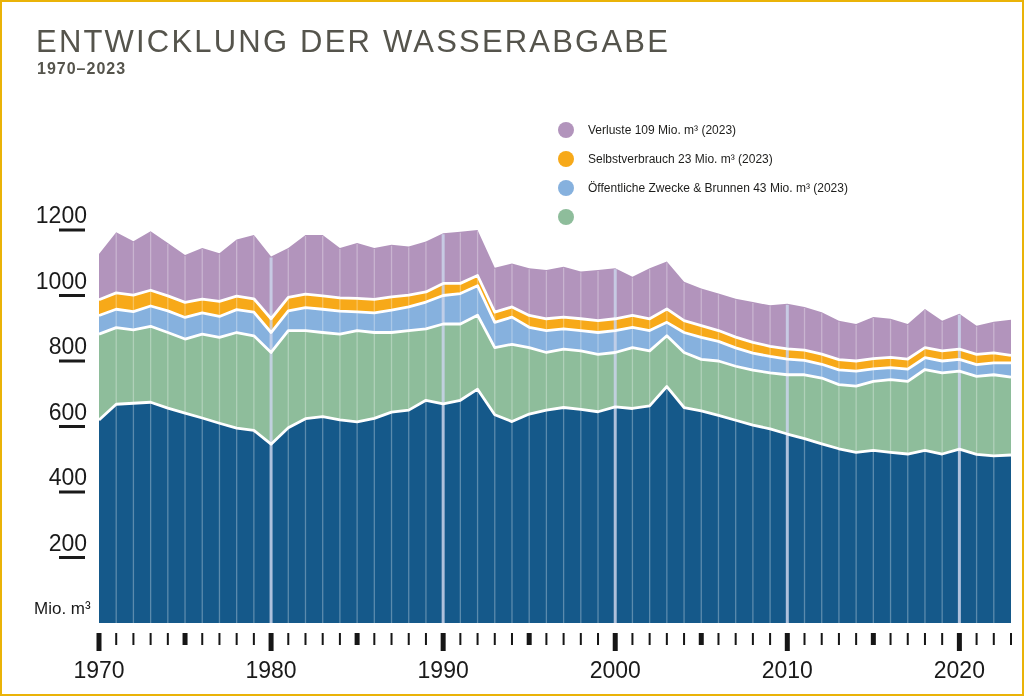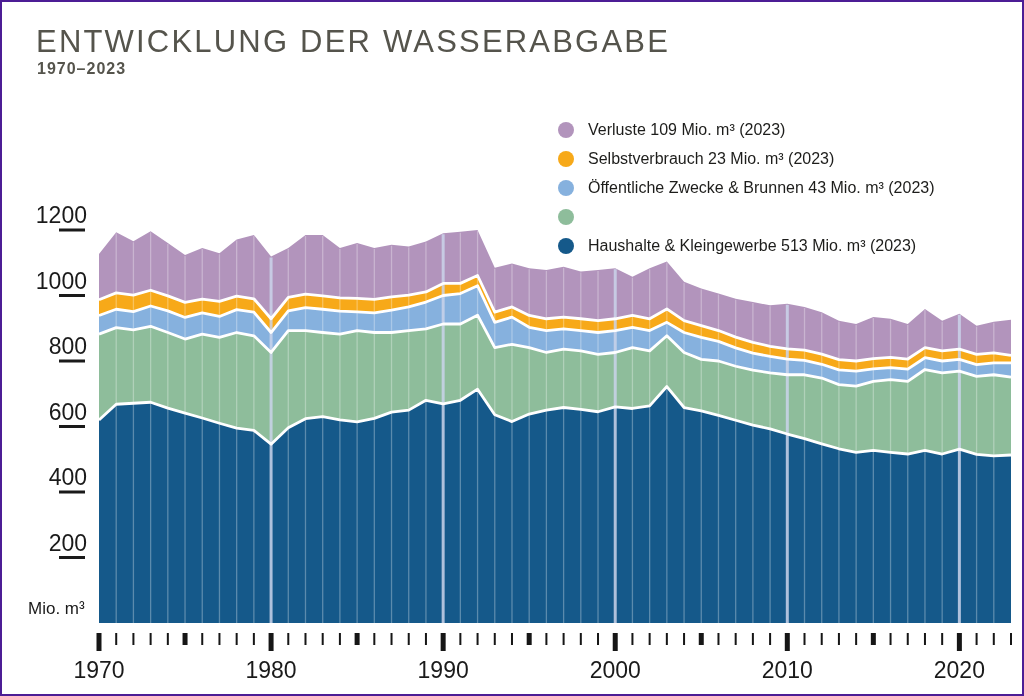--- a/index.html
+++ b/index.html
@@ -1,20 +1,20 @@
 <!DOCTYPE html>
 <html><head>
 <meta charset="utf-8">
 <style>
   html,body{margin:0;padding:0;background:#ffffff;}
   #canvas{
     position:relative;
     width:1024px;height:696px;
     background:#ffffff;
-    border:2px solid #4c1d95;
+    border:2px solid #eab308;
     box-sizing:border-box;
     overflow:hidden;
     font-family:"Liberation Sans", sans-serif;
   }
   #title{
     position:absolute;left:34px;top:22px;
     font-size:31px;letter-spacing:2.2px;
     color:#55544c;white-space:nowrap;
   }
   #subtitle{
@@ -26,24 +26,24 @@
     position:absolute;left:556px;top:114px;
   }
   .legend-row{
     display:flex;align-items:center;height:28.8px;
   }
   .legend-dot{
     width:16px;height:16px;border-radius:50%;
     margin-right:14px;flex:0 0 auto;
   }
   .legend-label{
-    font-size:16px;color:#1d1d1b;white-space:nowrap;
+    font-size:12px;color:#1d1d1b;white-space:nowrap;
   }
   #unit-label{
-    position:absolute;left:26px;top:597px;
+    position:absolute;left:32px;top:597px;
     font-size:17px;color:#1a1a1a;
   }
   svg{position:absolute;left:0;top:0;}
   text{font-family:"Liberation Sans", sans-serif;}
 </style>
 </head>
 <body>
 
 <div id="canvas">
   <div id="title">ENTWICKLUNG DER WASSERABGABE</div>
@@ -56,24 +56,20 @@
       <div class="legend-row">
         <span class="legend-dot" style="background: rgb(247, 169, 25);"></span>
         <span class="legend-label">Selbstverbrauch 23 Mio. m³ (2023)</span>
       </div>
       <div class="legend-row">
         <span class="legend-dot" style="background: rgb(134, 177, 222);"></span>
         <span class="legend-label">Öffentliche Zwecke &amp; Brunnen 43 Mio. m³ (2023)</span>
       </div>
       <div class="legend-row">
         <span class="legend-dot" style="background: rgb(142, 189, 155);"></span>
-      </div>
-      <div class="legend-row">
-        <span class="legend-dot" style="background: rgb(21, 89, 138);"></span>
-        <span class="legend-label">Haushalte &amp; Kleingewerbe 513 Mio. m³ (2023)</span>
       </div>
     </div>
   <div id="unit-label">Mio. m³</div>
   <svg id="plot" width="1024" height="696" viewBox="0 0 1024 696">
       <path d="M97,417.95L114.20754716981132,402.23L131.41509433962264,401.2475L148.62264150943395,400.265L165.83018867924528,406.15999999999997L183.03773584905662,411.0725L200.24528301886792,415.985L217.45283018867923,421.225L234.66037735849056,426.1375L251.8679245283019,428.42999999999995L269.07547169811323,442.185L286.2830188679245,425.81L303.49056603773585,416.64L320.6981132075472,414.67499999999995L337.90566037735846,417.95L355.1132075471698,419.91499999999996L372.3207547169811,416.3125L389.52830188679246,410.09000000000003L406.7358490566038,408.125L423.9433962264151,398.29999999999995L441.1509433962264,401.90250000000003L458.35849056603774,398.29999999999995L475.5660377358491,387.16499999999996L492.77358490566036,412.71L509.9811320754717,419.5875L527.1886792452831,412.05499999999995L544.3962264150944,408.125L561.6037735849056,405.505L578.8113207547169,407.47L596.0188679245283,409.7625L613.2264150943396,404.85L630.433962264151,406.48749999999995L647.6415094339623,403.86749999999995L664.8490566037735,384.54499999999996L682.0566037735849,405.505L699.2641509433962,408.78L716.4716981132076,413.365L733.6792452830189,418.27750000000003L750.8867924528302,423.19L768.0943396226415,426.7925L785.3018867924528,432.0325L802.5094339622641,436.61749999999995L819.7169811320755,441.85749999999996L836.9245283018868,446.77L854.1320754716982,450.3725L871.3396226415094,448.4075L888.5471698113207,450.3725L905.7547169811321,452.01L922.9622641509434,448.4075L940.1698113207547,452.01L957.377358490566,447.09749999999997L974.5849056603773,452.3375L991.7924528301887,453.975L1009,452.9925L1009,621L991.7924528301887,621L974.5849056603773,621L957.377358490566,621L940.1698113207547,621L922.9622641509434,621L905.7547169811321,621L888.5471698113207,621L871.3396226415094,621L854.1320754716982,621L836.9245283018868,621L819.7169811320755,621L802.5094339622641,621L785.3018867924528,621L768.0943396226415,621L750.8867924528302,621L733.6792452830189,621L716.4716981132076,621L699.2641509433962,621L682.0566037735849,621L664.8490566037735,621L647.6415094339623,621L630.433962264151,621L613.2264150943396,621L596.0188679245283,621L578.8113207547169,621L561.6037735849056,621L544.3962264150944,621L527.1886792452831,621L509.9811320754717,621L492.77358490566036,621L475.5660377358491,621L458.35849056603774,621L441.1509433962264,621L423.9433962264151,621L406.7358490566038,621L389.52830188679246,621L372.3207547169811,621L355.1132075471698,621L337.90566037735846,621L320.6981132075472,621L303.49056603773585,621L286.2830188679245,621L269.07547169811323,621L251.8679245283019,621L234.66037735849056,621L217.45283018867923,621L200.24528301886792,621L183.03773584905662,621L165.83018867924528,621L148.62264150943395,621L131.41509433962264,621L114.20754716981132,621L97,621Z" fill="#15598a"></path>
       <path d="M97,332.145L114.20754716981132,325.59499999999997L131.41509433962264,327.8875L148.62264150943395,324.28499999999997L165.83018867924528,330.5075L183.03773584905662,337.0575L200.24528301886792,332.145L217.45283018867923,335.42L234.66037735849056,330.5075L251.8679245283019,333.78249999999997L269.07547169811323,350.485L286.2830188679245,328.54249999999996L303.49056603773585,328.54249999999996L320.6981132075472,330.5075L337.90566037735846,332.145L355.1132075471698,328.54249999999996L372.3207547169811,330.5075L389.52830188679246,330.5075L406.7358490566038,328.54249999999996L423.9433962264151,326.905L441.1509433962264,321.9925L458.35849056603774,321.9925L475.5660377358491,313.15L492.77358490566036,345.5725L509.9811320754717,342.2975L527.1886792452831,345.5725L544.3962264150944,350.485L561.6037735849056,347.21L578.8113207547169,348.84749999999997L596.0188679245283,352.45L613.2264150943396,350.485L630.433962264151,345.5725L647.6415094339623,348.84749999999997L664.8490566037735,333.78249999999997L682.0566037735849,350.485L699.2641509433962,357.3625L716.4716981132076,359L733.6792452830189,364.24L750.8867924528302,368.16999999999996L768.0943396226415,370.78999999999996L785.3018867924528,372.755L802.5094339622641,372.755L819.7169811320755,376.03L836.9245283018868,382.58L854.1320754716982,384.2175L871.3396226415094,379.30499999999995L888.5471698113207,377.6675L905.7547169811321,379.30499999999995L922.9622641509434,367.515L940.1698113207547,370.78999999999996L957.377358490566,369.15250000000003L974.5849056603773,374.3925L991.7924528301887,372.755L1009,375.0475L1009,452.9925L991.7924528301887,453.975L974.5849056603773,452.3375L957.377358490566,447.09749999999997L940.1698113207547,452.01L922.9622641509434,448.4075L905.7547169811321,452.01L888.5471698113207,450.3725L871.3396226415094,448.4075L854.1320754716982,450.3725L836.9245283018868,446.77L819.7169811320755,441.85749999999996L802.5094339622641,436.61749999999995L785.3018867924528,432.0325L768.0943396226415,426.7925L750.8867924528302,423.19L733.6792452830189,418.27750000000003L716.4716981132076,413.365L699.2641509433962,408.78L682.0566037735849,405.505L664.8490566037735,384.54499999999996L647.6415094339623,403.86749999999995L630.433962264151,406.48749999999995L613.2264150943396,404.85L596.0188679245283,409.7625L578.8113207547169,407.47L561.6037735849056,405.505L544.3962264150944,408.125L527.1886792452831,412.05499999999995L509.9811320754717,419.5875L492.77358490566036,412.71L475.5660377358491,387.16499999999996L458.35849056603774,398.29999999999995L441.1509433962264,401.90250000000003L423.9433962264151,398.29999999999995L406.7358490566038,408.125L389.52830188679246,410.09000000000003L372.3207547169811,416.3125L355.1132075471698,419.91499999999996L337.90566037735846,417.95L320.6981132075472,414.67499999999995L303.49056603773585,416.64L286.2830188679245,425.81L269.07547169811323,442.185L251.8679245283019,428.42999999999995L234.66037735849056,426.1375L217.45283018867923,421.225L200.24528301886792,415.985L183.03773584905662,411.0725L165.83018867924528,406.15999999999997L148.62264150943395,400.265L131.41509433962264,401.2475L114.20754716981132,402.23L97,417.95Z" fill="#8ebd9b"></path>
       <path d="M97,313.47749999999996L114.20754716981132,307.255L131.41509433962264,309.5475L148.62264150943395,303.97999999999996L165.83018867924528,308.8925L183.03773584905662,315.4425L200.24528301886792,310.85749999999996L217.45283018867923,314.46L234.66037735849056,307.5825L251.8679245283019,310.2025L269.07547169811323,330.5075L286.2830188679245,308.8925L303.49056603773585,305.6175L320.6981132075472,307.255L337.90566037735846,309.21999999999997L355.1132075471698,309.875L372.3207547169811,310.85749999999996L389.52830188679246,308.2375L406.7358490566038,304.9625L423.9433962264151,300.05L441.1509433962264,293.5L458.35849056603774,291.53499999999997L475.5660377358491,283.675L492.77358490566036,320.35499999999996L509.9811320754717,315.115L527.1886792452831,325.2675L544.3962264150944,328.54249999999996L561.6037735849056,326.905L578.8113207547169,328.54249999999996L596.0188679245283,330.5075L613.2264150943396,328.54249999999996L630.433962264151,325.2675L647.6415094339623,328.54249999999996L664.8490566037735,320.35499999999996L682.0566037735849,330.5075L699.2641509433962,335.42L716.4716981132076,339.34999999999997L733.6792452830189,345.9L750.8867924528302,351.14L768.0943396226415,354.41499999999996L785.3018867924528,357.03499999999997L802.5094339622641,358.34499999999997L819.7169811320755,362.275L836.9245283018868,367.8425L854.1320754716982,369.15250000000003L871.3396226415094,366.86L888.5471698113207,365.54999999999995L905.7547169811321,367.1875L922.9622641509434,355.72499999999997L940.1698113207547,359L957.377358490566,357.3625L974.5849056603773,362.60249999999996L991.7924528301887,360.965L1009,360.965L1009,375.0475L991.7924528301887,372.755L974.5849056603773,374.3925L957.377358490566,369.15250000000003L940.1698113207547,370.78999999999996L922.9622641509434,367.515L905.7547169811321,379.30499999999995L888.5471698113207,377.6675L871.3396226415094,379.30499999999995L854.1320754716982,384.2175L836.9245283018868,382.58L819.7169811320755,376.03L802.5094339622641,372.755L785.3018867924528,372.755L768.0943396226415,370.78999999999996L750.8867924528302,368.16999999999996L733.6792452830189,364.24L716.4716981132076,359L699.2641509433962,357.3625L682.0566037735849,350.485L664.8490566037735,333.78249999999997L647.6415094339623,348.84749999999997L630.433962264151,345.5725L613.2264150943396,350.485L596.0188679245283,352.45L578.8113207547169,348.84749999999997L561.6037735849056,347.21L544.3962264150944,350.485L527.1886792452831,345.5725L509.9811320754717,342.2975L492.77358490566036,345.5725L475.5660377358491,313.15L458.35849056603774,321.9925L441.1509433962264,321.9925L423.9433962264151,326.905L406.7358490566038,328.54249999999996L389.52830188679246,330.5075L372.3207547169811,330.5075L355.1132075471698,328.54249999999996L337.90566037735846,332.145L320.6981132075472,330.5075L303.49056603773585,328.54249999999996L286.2830188679245,328.54249999999996L269.07547169811323,350.485L251.8679245283019,333.78249999999997L234.66037735849056,330.5075L217.45283018867923,335.42L200.24528301886792,332.145L183.03773584905662,337.0575L165.83018867924528,330.5075L148.62264150943395,324.28499999999997L131.41509433962264,327.8875L114.20754716981132,325.59499999999997L97,332.145Z" fill="#86b1de"></path>
       <path d="M97,297.7575L114.20754716981132,290.88L131.41509433962264,293.1725L148.62264150943395,288.26L165.83018867924528,293.8275L183.03773584905662,300.3775L200.24528301886792,297.10249999999996L217.45283018867923,299.395L234.66037735849056,294.155L251.8679245283019,296.775L269.07547169811323,316.7525L286.2830188679245,295.465L303.49056603773585,292.19L320.6981132075472,293.8275L337.90566037735846,295.79249999999996L355.1132075471698,296.4475L372.3207547169811,297.43L389.52830188679246,294.81L406.7358490566038,293.1725L423.9433962264151,289.8975L441.1509433962264,281.3825L458.35849056603774,281.3825L475.5660377358491,273.5225L492.77358490566036,310.2025L509.9811320754717,304.9625L527.1886792452831,313.47749999999996L544.3962264150944,316.7525L561.6037735849056,315.115L578.8113207547169,316.7525L596.0188679245283,318.7175L613.2264150943396,316.7525L630.433962264151,313.47749999999996L647.6415094339623,316.7525L664.8490566037735,306.9275L682.0566037735849,318.7175L699.2641509433962,323.63L716.4716981132076,328.54249999999996L733.6792452830189,335.0925L750.8867924528302,340.3325L768.0943396226415,344.2625L785.3018867924528,346.8825L802.5094339622641,348.1925L819.7169811320755,352.1225L836.9245283018868,357.69L854.1320754716982,359L871.3396226415094,356.7075L888.5471698113207,355.3975L905.7547169811321,357.03499999999997L922.9622641509434,345.5725L940.1698113207547,348.84749999999997L957.377358490566,347.21L974.5849056603773,352.45L991.7924528301887,350.8125L1009,353.4325L1009,360.965L991.7924528301887,360.965L974.5849056603773,362.60249999999996L957.377358490566,357.3625L940.1698113207547,359L922.9622641509434,355.72499999999997L905.7547169811321,367.1875L888.5471698113207,365.54999999999995L871.3396226415094,366.86L854.1320754716982,369.15250000000003L836.9245283018868,367.8425L819.7169811320755,362.275L802.5094339622641,358.34499999999997L785.3018867924528,357.03499999999997L768.0943396226415,354.41499999999996L750.8867924528302,351.14L733.6792452830189,345.9L716.4716981132076,339.34999999999997L699.2641509433962,335.42L682.0566037735849,330.5075L664.8490566037735,320.35499999999996L647.6415094339623,328.54249999999996L630.433962264151,325.2675L613.2264150943396,328.54249999999996L596.0188679245283,330.5075L578.8113207547169,328.54249999999996L561.6037735849056,326.905L544.3962264150944,328.54249999999996L527.1886792452831,325.2675L509.9811320754717,315.115L492.77358490566036,320.35499999999996L475.5660377358491,283.675L458.35849056603774,291.53499999999997L441.1509433962264,293.5L423.9433962264151,300.05L406.7358490566038,304.9625L389.52830188679246,308.2375L372.3207547169811,310.85749999999996L355.1132075471698,309.875L337.90566037735846,309.21999999999997L320.6981132075472,307.255L303.49056603773585,305.6175L286.2830188679245,308.8925L269.07547169811323,330.5075L251.8679245283019,310.2025L234.66037735849056,307.5825L217.45283018867923,314.46L200.24528301886792,310.85749999999996L183.03773584905662,315.4425L165.83018867924528,308.8925L148.62264150943395,303.97999999999996L131.41509433962264,309.5475L114.20754716981132,307.255L97,313.47749999999996Z" fill="#f7a919"></path>
       <path d="M97,251.90749999999997L114.20754716981132,230.29249999999996L131.41509433962264,239.135L148.62264150943395,229.31L165.83018867924528,241.09999999999997L183.03773584905662,252.89L200.24528301886792,246.0125L217.45283018867923,251.2525L234.66037735849056,237.4975L251.8679245283019,232.91249999999997L269.07547169811323,254.52749999999997L286.2830188679245,246.0125L303.49056603773585,232.91249999999997L320.6981132075472,232.91249999999997L337.90566037735846,246.0125L355.1132075471698,241.09999999999997L372.3207547169811,246.0125L389.52830188679246,242.7375L406.7358490566038,244.375L423.9433962264151,239.46249999999998L441.1509433962264,231.27499999999998L458.35849056603774,229.6375L475.5660377358491,228L492.77358490566036,265.66249999999997L509.9811320754717,261.405L527.1886792452831,266.3175L544.3962264150944,267.955L561.6037735849056,264.68L578.8113207547169,269.5925L596.0188679245283,267.955L613.2264150943396,266.3175L630.433962264151,274.8325L647.6415094339623,266.3175L664.8490566037735,259.44L682.0566037735849,279.745L699.2641509433962,286.6225L716.4716981132076,291.53499999999997L733.6792452830189,296.775L750.8867924528302,300.05L768.0943396226415,303.325L785.3018867924528,301.6875L802.5094339622641,304.9625L819.7169811320755,310.2025L836.9245283018868,318.7175L854.1320754716982,321.9925L871.3396226415094,315.115L888.5471698113207,316.7525L905.7547169811321,321.9925L922.9622641509434,306.9275L940.1698113207547,318.7175L957.377358490566,311.84L974.5849056603773,323.63L991.7924528301887,319.7L1009,317.735L1009,353.4325L991.7924528301887,350.8125L974.5849056603773,352.45L957.377358490566,347.21L940.1698113207547,348.84749999999997L922.9622641509434,345.5725L905.7547169811321,357.03499999999997L888.5471698113207,355.3975L871.3396226415094,356.7075L854.1320754716982,359L836.9245283018868,357.69L819.7169811320755,352.1225L802.5094339622641,348.1925L785.3018867924528,346.8825L768.0943396226415,344.2625L750.8867924528302,340.3325L733.6792452830189,335.0925L716.4716981132076,328.54249999999996L699.2641509433962,323.63L682.0566037735849,318.7175L664.8490566037735,306.9275L647.6415094339623,316.7525L630.433962264151,313.47749999999996L613.2264150943396,316.7525L596.0188679245283,318.7175L578.8113207547169,316.7525L561.6037735849056,315.115L544.3962264150944,316.7525L527.1886792452831,313.47749999999996L509.9811320754717,304.9625L492.77358490566036,310.2025L475.5660377358491,273.5225L458.35849056603774,281.3825L441.1509433962264,281.3825L423.9433962264151,289.8975L406.7358490566038,293.1725L389.52830188679246,294.81L372.3207547169811,297.43L355.1132075471698,296.4475L337.90566037735846,295.79249999999996L320.6981132075472,293.8275L303.49056603773585,292.19L286.2830188679245,295.465L269.07547169811323,316.7525L251.8679245283019,296.775L234.66037735849056,294.155L217.45283018867923,299.395L200.24528301886792,297.10249999999996L183.03773584905662,300.3775L165.83018867924528,293.8275L148.62264150943395,288.26L131.41509433962264,293.1725L114.20754716981132,290.88L97,297.7575Z" fill="#b294bc"></path>
       <line x1="114.20754716981132" y1="231.29249999999996" x2="114.20754716981132" y2="621" stroke="rgba(255,255,255,0.30)" stroke-width="1.3"></line>

